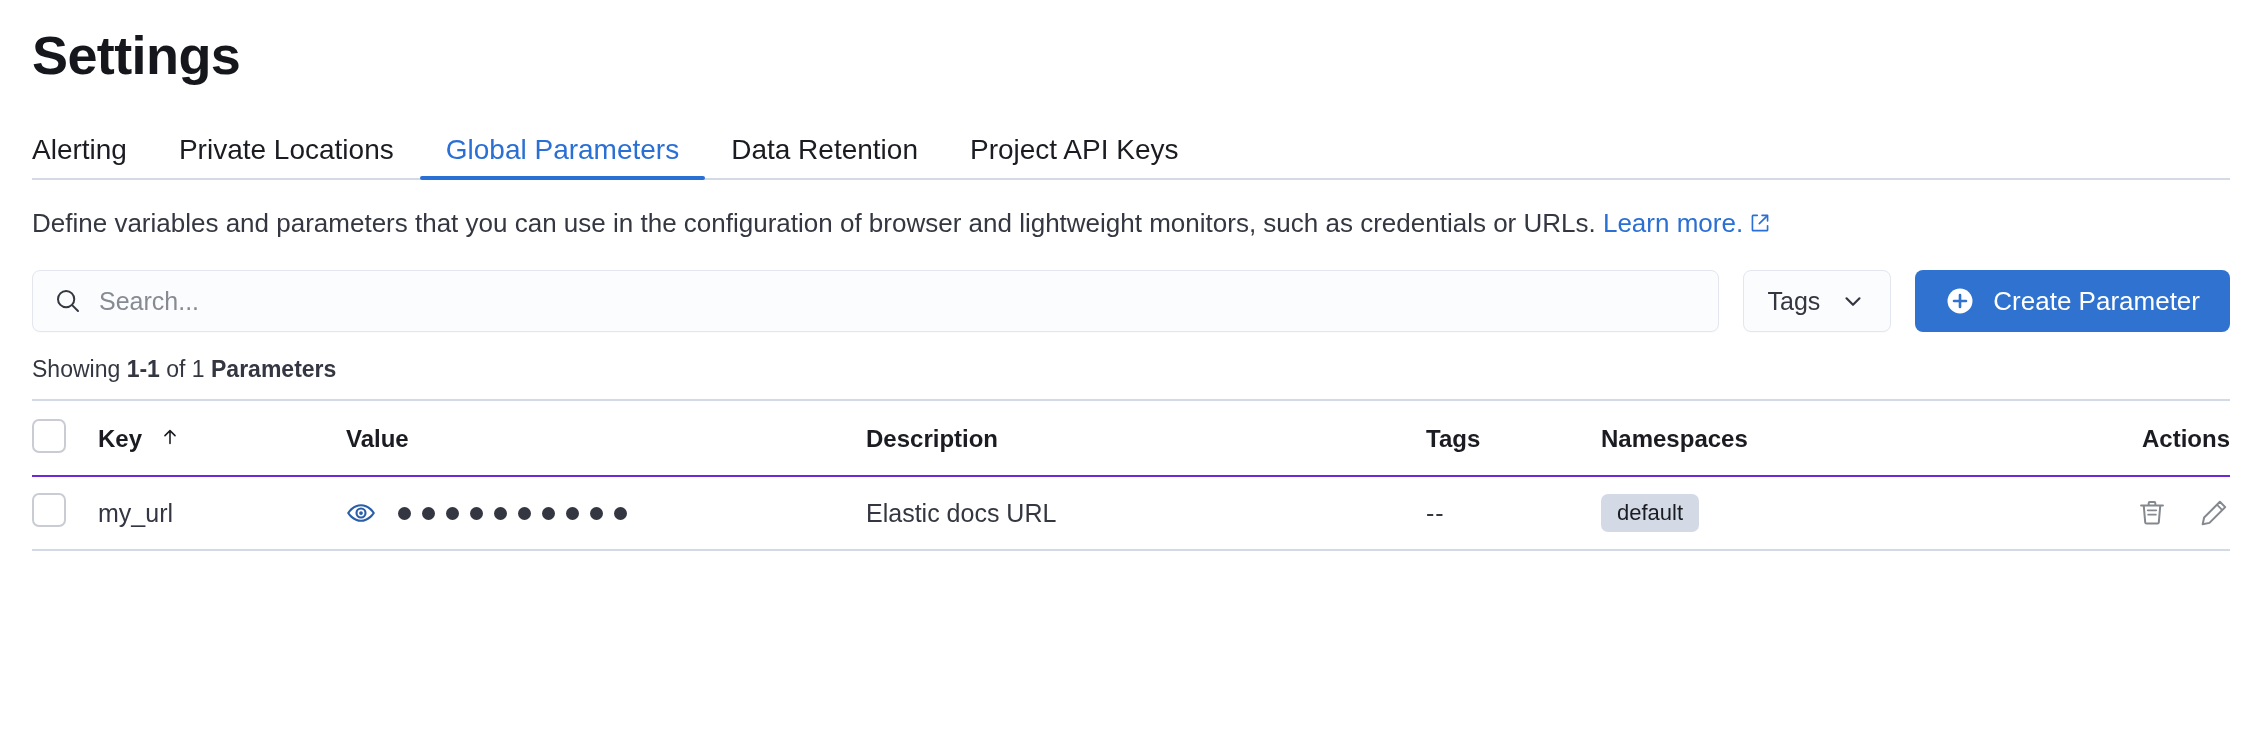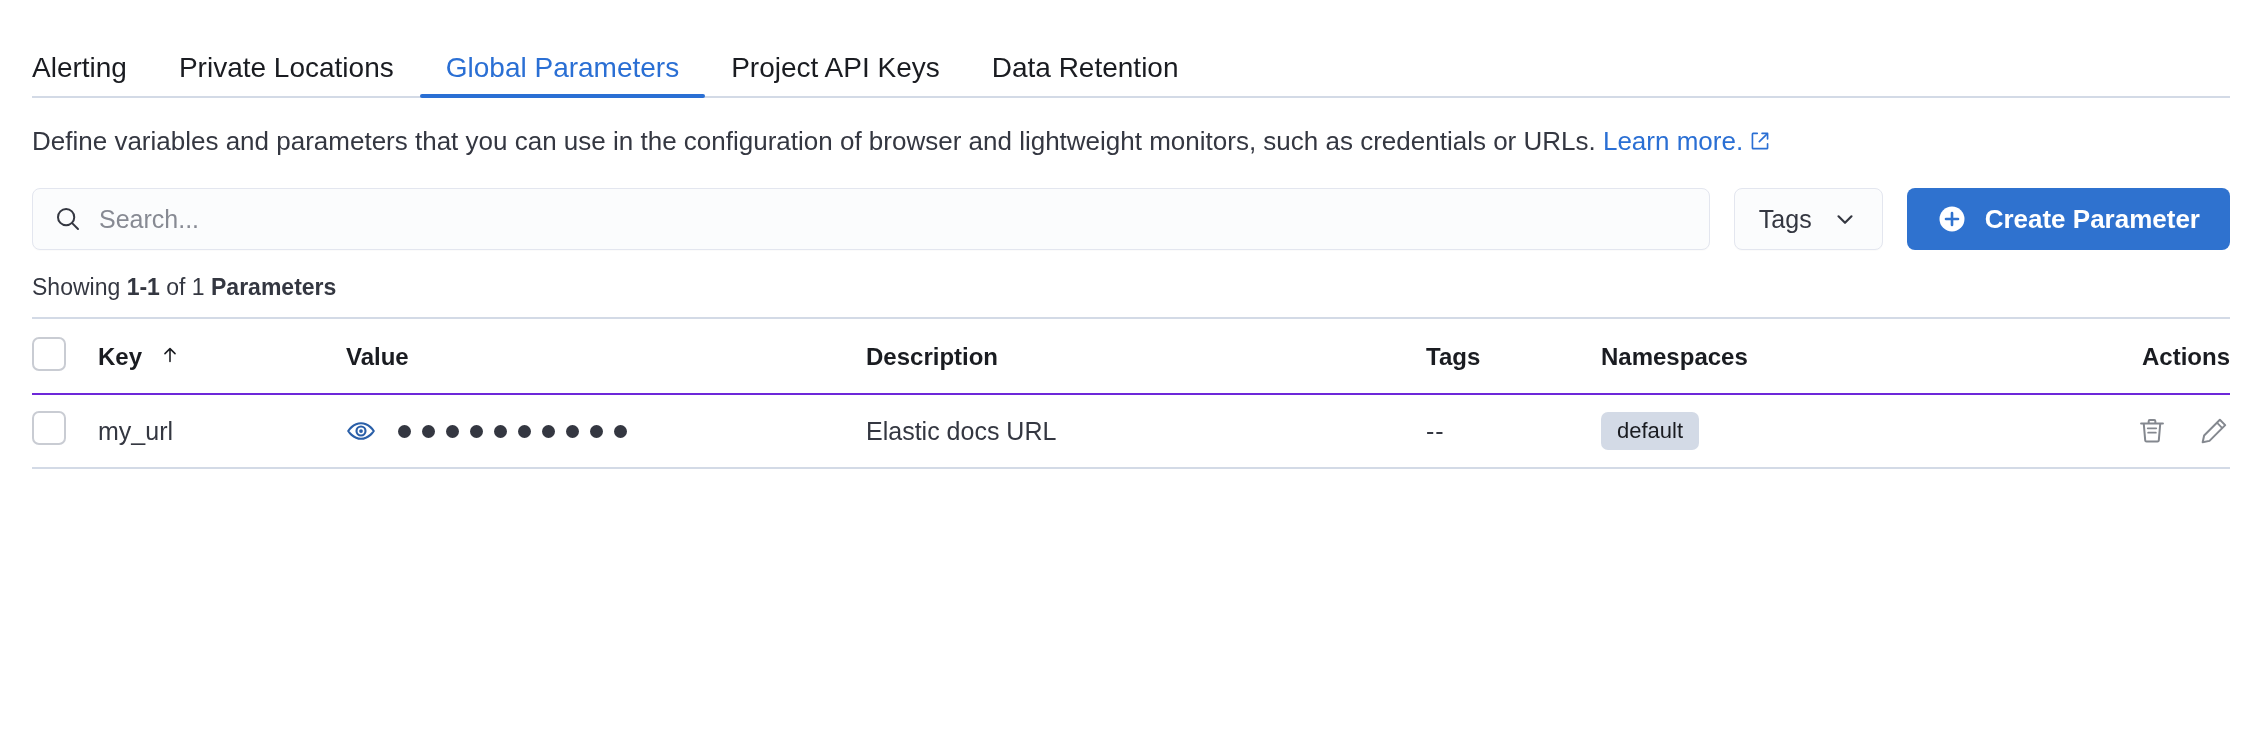--- a/index.html
+++ b/index.html
@@ -142,21 +142,21 @@
     background: #2f72cf;
     border: none;
     border-radius: 8px;
     display: flex;
     align-items: center;
     gap: 18px;
     padding: 0 30px;
     color: #ffffff;
     font-family: "Liberation Sans", sans-serif;
     font-size: 26px;
-    font-weight: 700;
+    font-weight: 400;
     cursor: pointer;
   }
 
   
   .showing {
     margin-top: 26px;
     font-size: 23px;
     color: #343741;
     line-height: 1;
   }
@@ -228,36 +228,37 @@
   .dashes { color: #343741; font-size: 25px; letter-spacing: 1px; }
 
   .actions { display: flex; justify-content: flex-end; align-items: center; gap: 30px; }
   .icon-btn { display: flex; cursor: pointer; }
 </style>
 </head>
 <body>
 
 <div class="page">
 
+  <h1 class="page-title">Settings</h1>
 
   <div class="tabs">
     <div class="tab">
       <span>Alerting</span>
     </div>
     <div class="tab">
       <span>Private Locations</span>
     </div>
     <div class="tab active">
       <span>Global Parameters</span>
     </div>
     <div class="tab">
+      <span>Data Retention</span>
+    </div>
+    <div class="tab">
       <span>Project API Keys</span>
-    </div>
-    <div class="tab">
-      <span>Data Retention</span>
     </div>
   </div>
 
   <div class="description">
     <span>Define variables and parameters that you can use in the configuration of browser and lightweight monitors, such as credentials or URLs. </span><a class="link"><span>Learn more.</span><span class="ext-icon"><svg width="22" height="22" viewBox="0 0 16 16" fill="none">
             <path d="M6 2.5H3A.5.5 0 0 0 2.5 3v10a.5.5 0 0 0 .5.5h10a.5.5 0 0 0 .5-.5v-3" stroke="#2a6fd4" stroke-width="1.2" stroke-linecap="round"></path>
             <path d="M9.5 2.5h4v4" stroke="#2a6fd4" stroke-width="1.2" stroke-linecap="round" stroke-linejoin="round"></path>
             <path d="M13.2 2.8 7.5 8.5" stroke="#2a6fd4" stroke-width="1.2" stroke-linecap="round"></path>
           </svg></span></a>
   </div>

